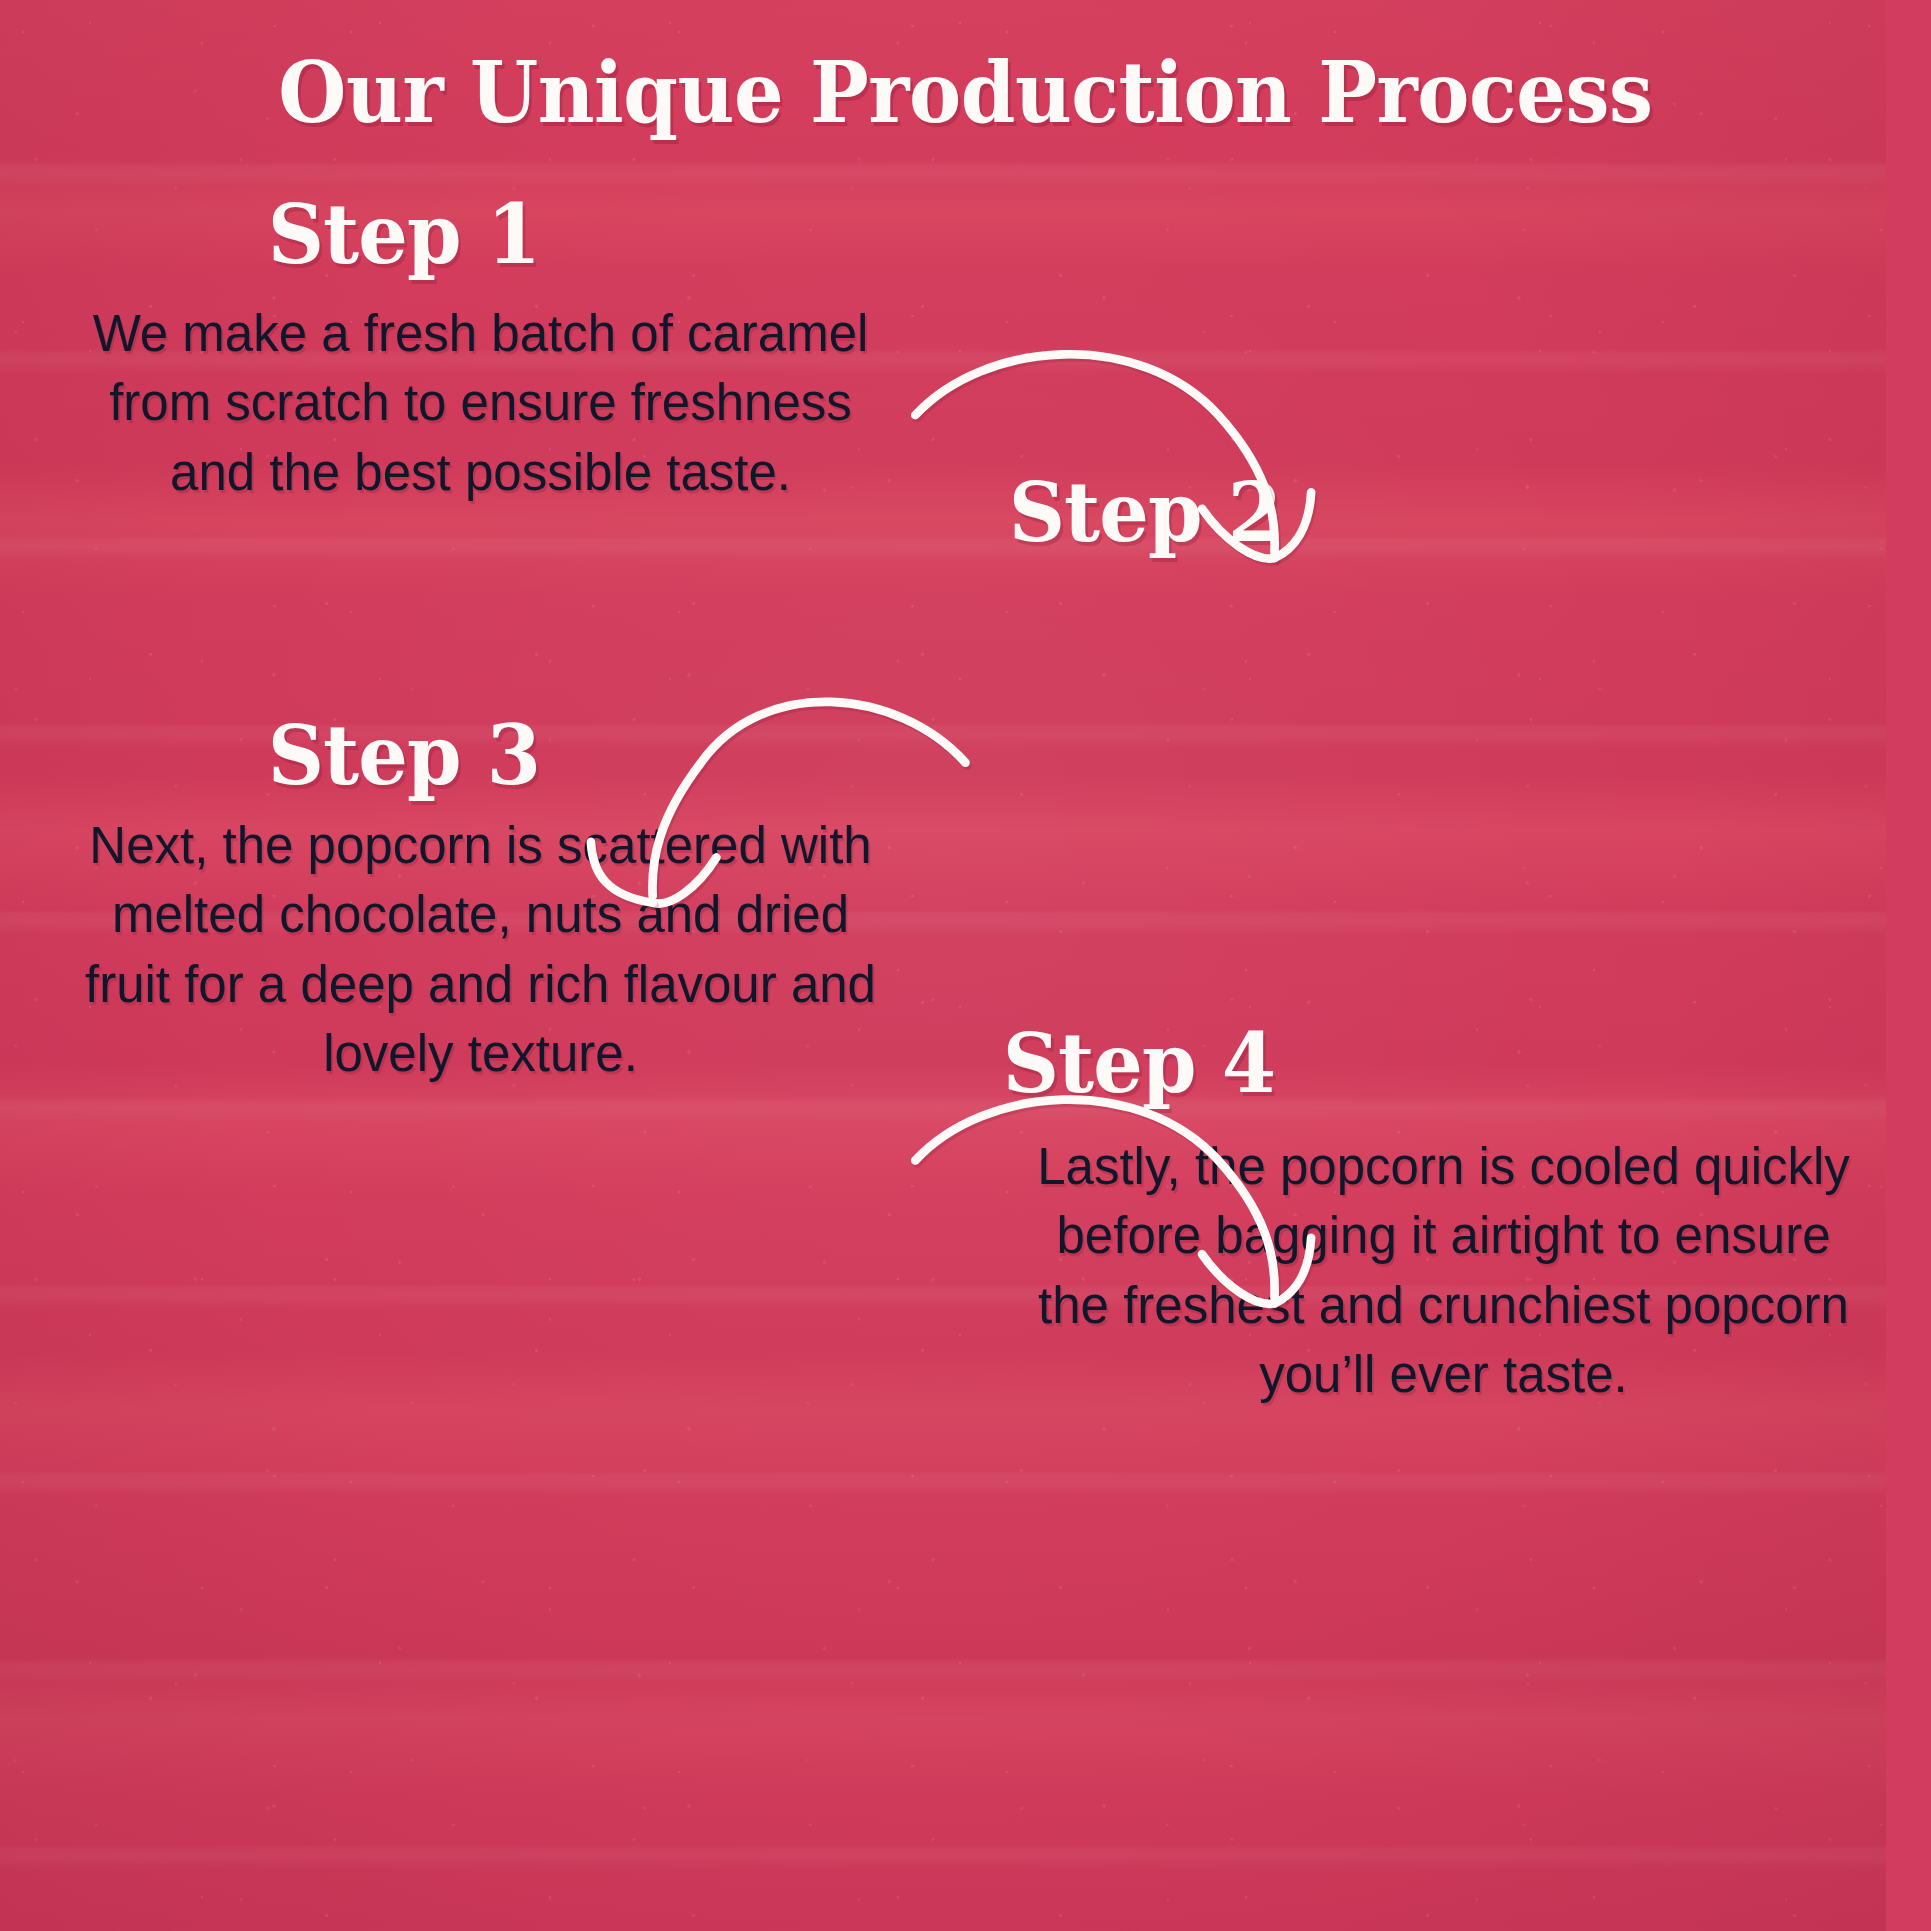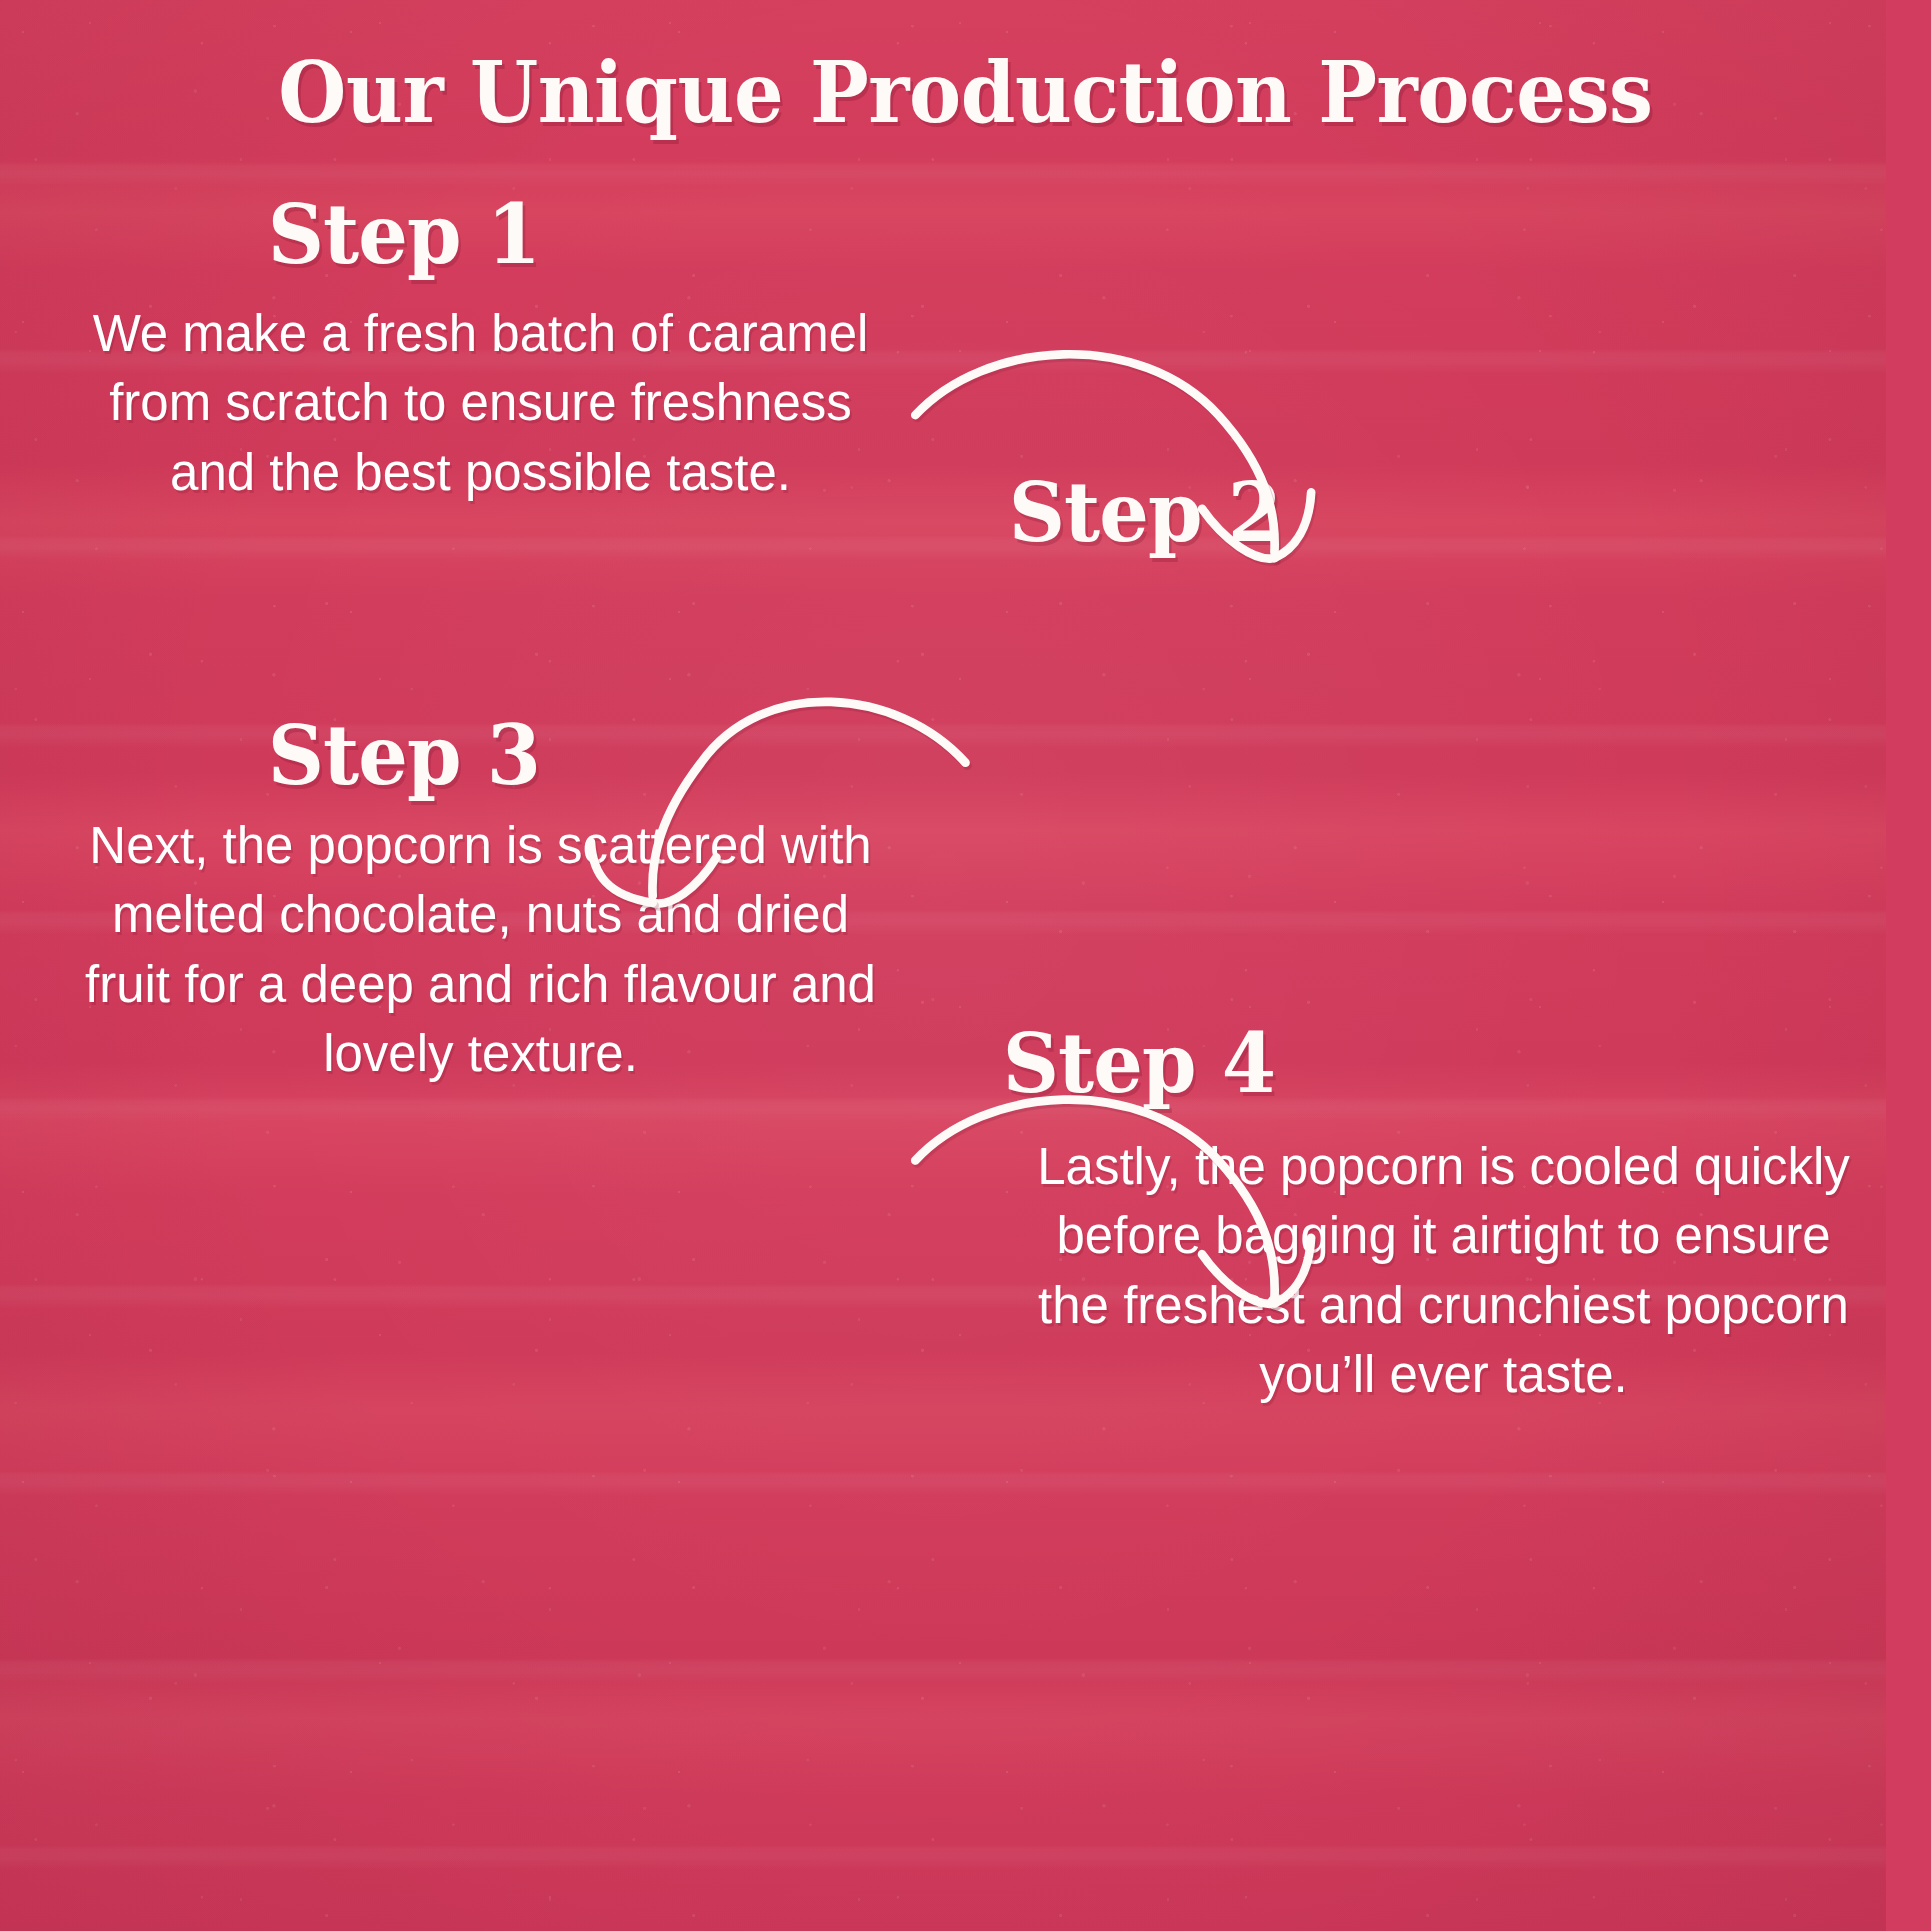--- a/index.html
+++ b/index.html
@@ -120,21 +120,21 @@
     font-size: 83px;
     line-height: 1;
     letter-spacing: -1px;
     transform: scaleX(0.94);
     text-shadow: 2.9px 3.9px 0 rgba(120,18,45,.26);
     white-space: nowrap;
   }
 
   .step-body {
     position: absolute;
-    color: #ffffff;
+    color: #0f172a;
     font-family: "Liberation Sans", sans-serif;
     font-size: 51px;
     line-height: 1.36;
     text-align: center;
     text-shadow: 1.9px 2.9px 0 rgba(120,18,45,.22);
   }
 
   
   #step1-head { left: 259px;  top: 193px; }
   #step1-body { left: 75px;   top: 299px;  width: 811px; }

